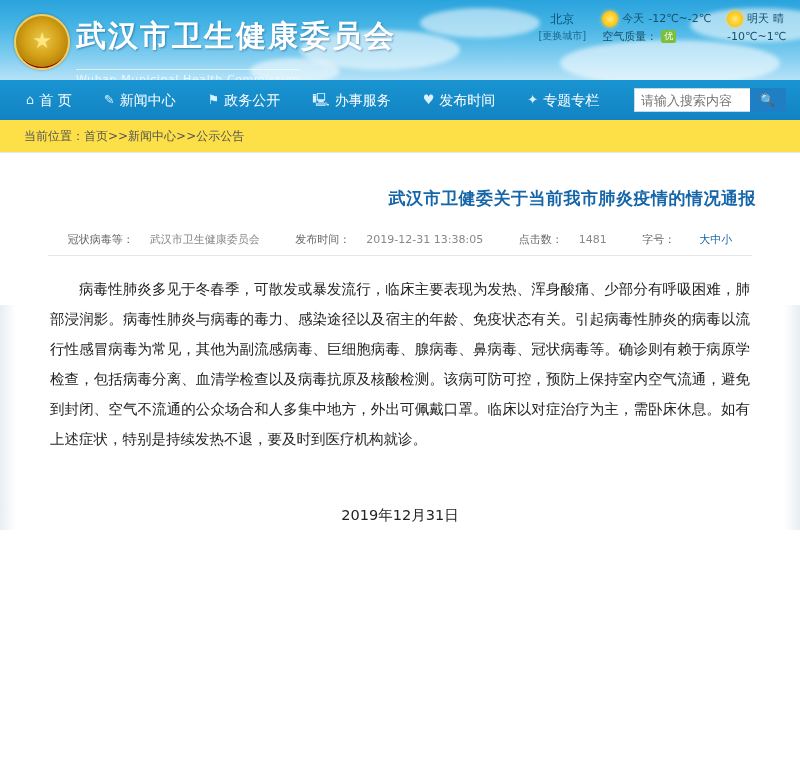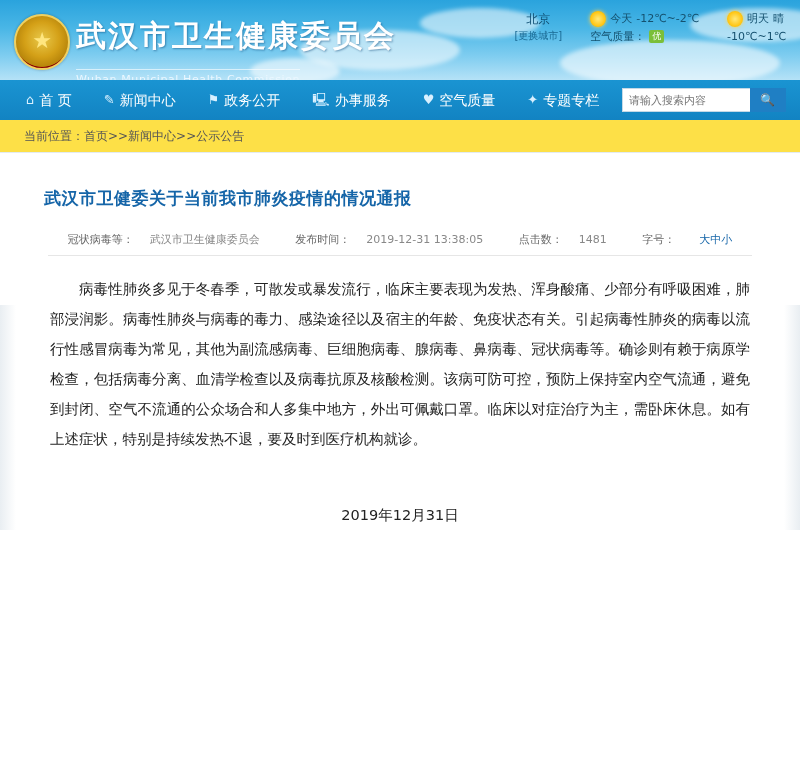--- a/index.html
+++ b/index.html
@@ -103,21 +103,20 @@
   .city {
     text-align: center;
     line-height: 1.5;
   }
   .city .name { font-size: 12px; color: #0f4f73; }
   .city .change { font-size: 10px; color: #1a6a94; }
   .wx-col {
     line-height: 1.6;
     font-size: 11px;
     color: #15516f;
-    margin-left: 12px;
   }
   .wx-row { display: flex; align-items: center; gap: 4px; white-space: nowrap; }
   .sun {
     display: inline-block;
     width: 16px; height: 16px;
     border-radius: 50%;
     background: radial-gradient(circle, #ffe97a 0%, #ffc107 70%, #ff9800 100%);
     box-shadow: 0 0 4px #ffd54f;
   }
   .aqi-badge {
@@ -153,26 +152,26 @@
   }
   .nav-ico { font-size: 13px; color: #d8f0ff; }
   .search-wrap {
     position: absolute;
     right: 14px;
     top: 8px;
     display: flex;
     height: 24px;
   }
   .search-input {
-    width: 128px;
+    width: 116px;
     height: 24px;
     border: 1px solid #c5d9e6;
     border-right: none;
     outline: none;
-    font-size: 11px;
+    font-size: 13px;
     color: #999;
     padding: 0 6px;
     box-sizing: border-box;
     background: #fff;
   }
   .search-btn {
     width: 36px;
     height: 24px;
     background: #1f7fc4;
     border: 1px solid #1f7fc4;
@@ -196,21 +195,21 @@
     color: #555;
   }
 
   
   .article {
     position: relative;
     background: #fff;
     padding: 26px 44px 0 44px;
   }
   .article-title {
-    text-align: left;
+    text-align: right;
     color: #1565a8;
     font-size: 17px;
     font-weight: bold;
     letter-spacing: .5px;
     margin-top: 8px;
     margin-bottom: 22px;
   }
   .meta {
     text-align: center;
     font-size: 11px;
@@ -315,21 +314,21 @@
     <div class="nav-item">
       <span class="nav-ico">⚑</span>
       <span>政务公开</span>
     </div>
     <div class="nav-item">
       <span class="nav-ico">🖳</span>
       <span>办事服务</span>
     </div>
     <div class="nav-item">
       <span class="nav-ico">♥</span>
-      <span>空气质量</span>
+      <span>发布时间</span>
     </div>
     <div class="nav-item">
       <span class="nav-ico">✦</span>
       <span>专题专栏</span>
     </div>
 
     <div class="search-wrap">
       <input class="search-input" type="text" placeholder="请输入搜索内容" style="">
       <button class="search-btn">
         <span>🔍</span>

